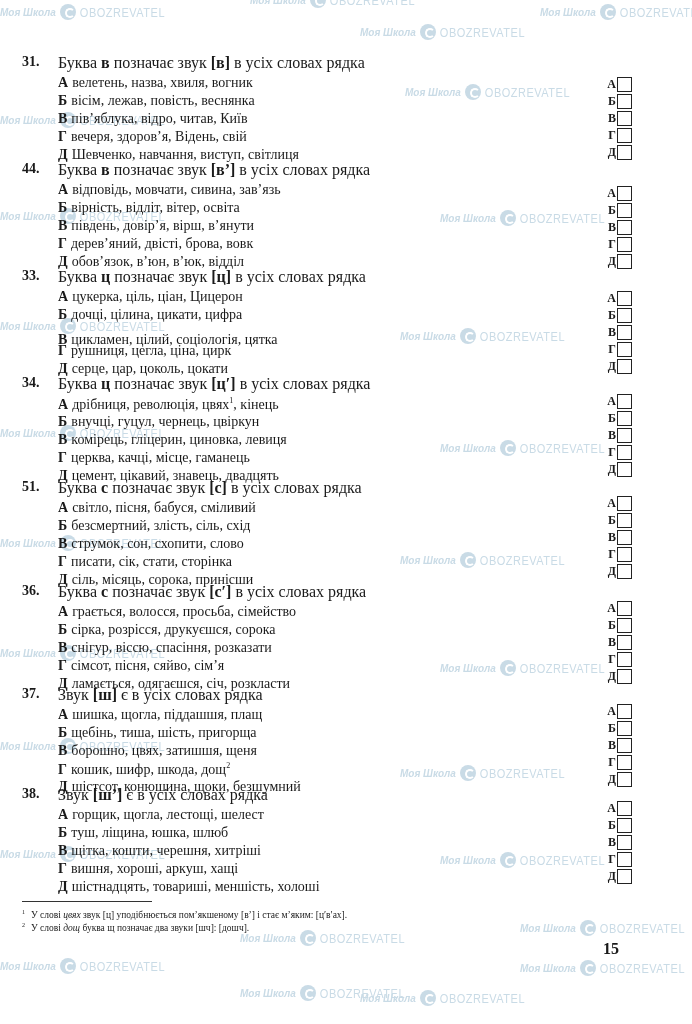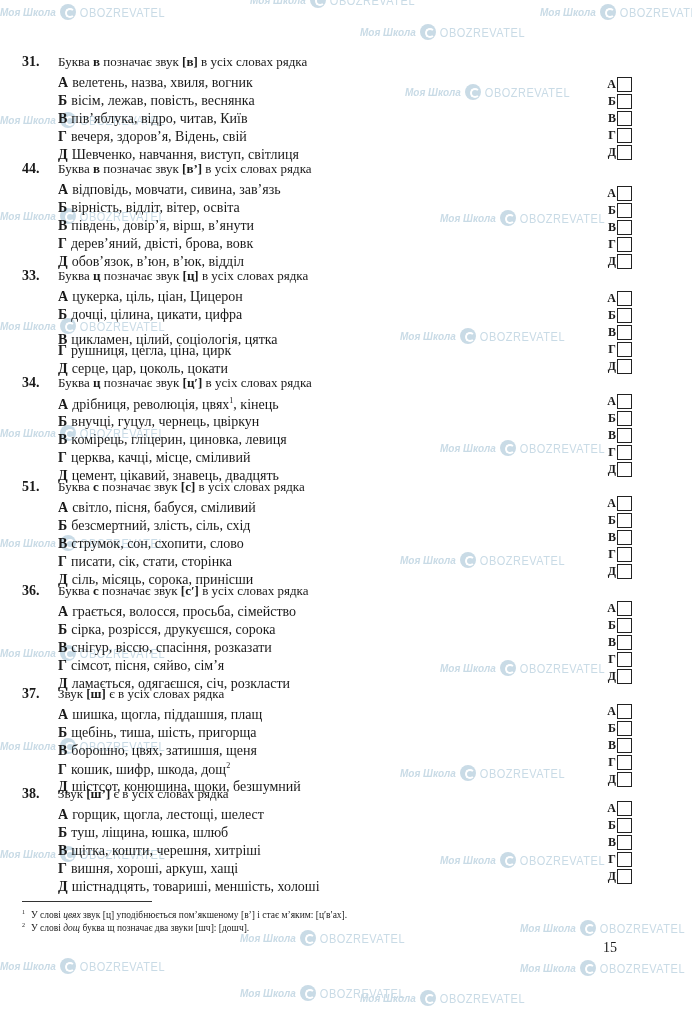--- a/index.html
+++ b/index.html
@@ -17,36 +17,36 @@
       width: 16px; height: 16px; border-radius: 50%; background: #c9dbe6; position: relative; display: inline-block;
     }
     .watermark .wm-logo::after {
       content: ""; position: absolute; left: 5px; top: 4px; width: 6px; height: 6px;
       border: 2px solid #fff; border-radius: 50%; border-right-color: transparent;
     }
     .watermark .wm-brand { letter-spacing: 0.5px; font-size: 11px; transform: scaleY(1.15); }
 
     .question { position: absolute; left: 0; width: 692px; z-index: 1; }
     .q-num { position: absolute; left: 22px; top: 0; font-weight: bold; font-size: 14px; }
-    .q-text { position: absolute; left: 58px; top: 0; font-size: 13px; white-space: nowrap; }
+    .q-text { position: absolute; left: 58px; top: 0; font-size: 16px; white-space: nowrap; }
     .q-text b { font-weight: bold; }
     .option { position: absolute; left: 58px; font-size: 14px; white-space: nowrap; }
     .option .opt-letter { font-weight: bold; margin-right: 4px; }
     .option sup { font-size: 8px; }
 
     .answer-grid { position: absolute; left: 598px; width: 40px; }
     .answer-row { position: absolute; left: 0; height: 17px; width: 40px; display: flex; align-items: center; }
     .answer-row .ans-letter { width: 18px; text-align: right; font-weight: bold; font-size: 12px; padding-right: 1px; }
     .answer-row .ans-box { width: 15px; height: 15px; border: 1px solid #222; background: transparent; box-sizing: border-box; }
 
     .footnote-rule { position: absolute; left: 22px; top: 901px; width: 130px; height: 1px; background: #333; z-index: 1; }
     .footnote { position: absolute; left: 22px; font-size: 9.5px; white-space: nowrap; z-index: 1; }
     .footnote sup { font-size: 6px; margin-right: 6px; }
     .footnote i { font-style: italic; }
-    .page-number { position: absolute; left: 603px; top: 940px; font-size: 14px; z-index: 1; }
+    .page-number { position: absolute; left: 603px; top: 940px; font-size: 16px; z-index: 1; font-weight: bold; }
   </style>
 </head>
 <body>
 
 <div id="watermarks">
     <div class="watermark" style="left: 0px; top: 4px;">
       <span class="wm-school">Моя Школа</span>
       <span class="wm-logo"></span>
       <span class="wm-brand">OBOZREVATEL</span>
     </div>
@@ -269,21 +269,21 @@
         <span class="ans-letter">Д</span>
         <span class="ans-box"></span>
       </div>
     </div>
     <div class="question" style="top: 375px;">
       <span class="q-num">34.</span>
       <span class="q-text"><span>Буква </span><b>ц</b><span> позначає звук </span><b>[ц′]</b><span> в усіх словах рядка</span></span>
       <div class="option" style="top:21px"><span class="opt-letter">А</span><span>дрібниця, революція, цвях</span><sup>1</sup><span>, кінець</span></div>
       <div class="option" style="top:39px"><span class="opt-letter">Б</span><span>внучці, гуцул, чернець, цвіркун</span></div>
       <div class="option" style="top:57px"><span class="opt-letter">В</span><span>комірець, гліцерин, циновка, левиця</span></div>
-      <div class="option" style="top:75px"><span class="opt-letter">Г</span><span>церква, качці, місце, сміливий</span></div>
+      <div class="option" style="top:75px"><span class="opt-letter">Г</span><span>церква, качці, місце, гаманець</span></div>
       <div class="option" style="top:93px"><span class="opt-letter">Д</span><span>цемент, цікавий, знавець, двадцять</span></div>
     </div>
     <div class="answer-grid" style="top: 393px;">
       <div class="answer-row" style="top:0px">
         <span class="ans-letter">А</span>
         <span class="ans-box"></span>
       </div>
       <div class="answer-row" style="top:17px">
         <span class="ans-letter">Б</span>
         <span class="ans-box"></span>

